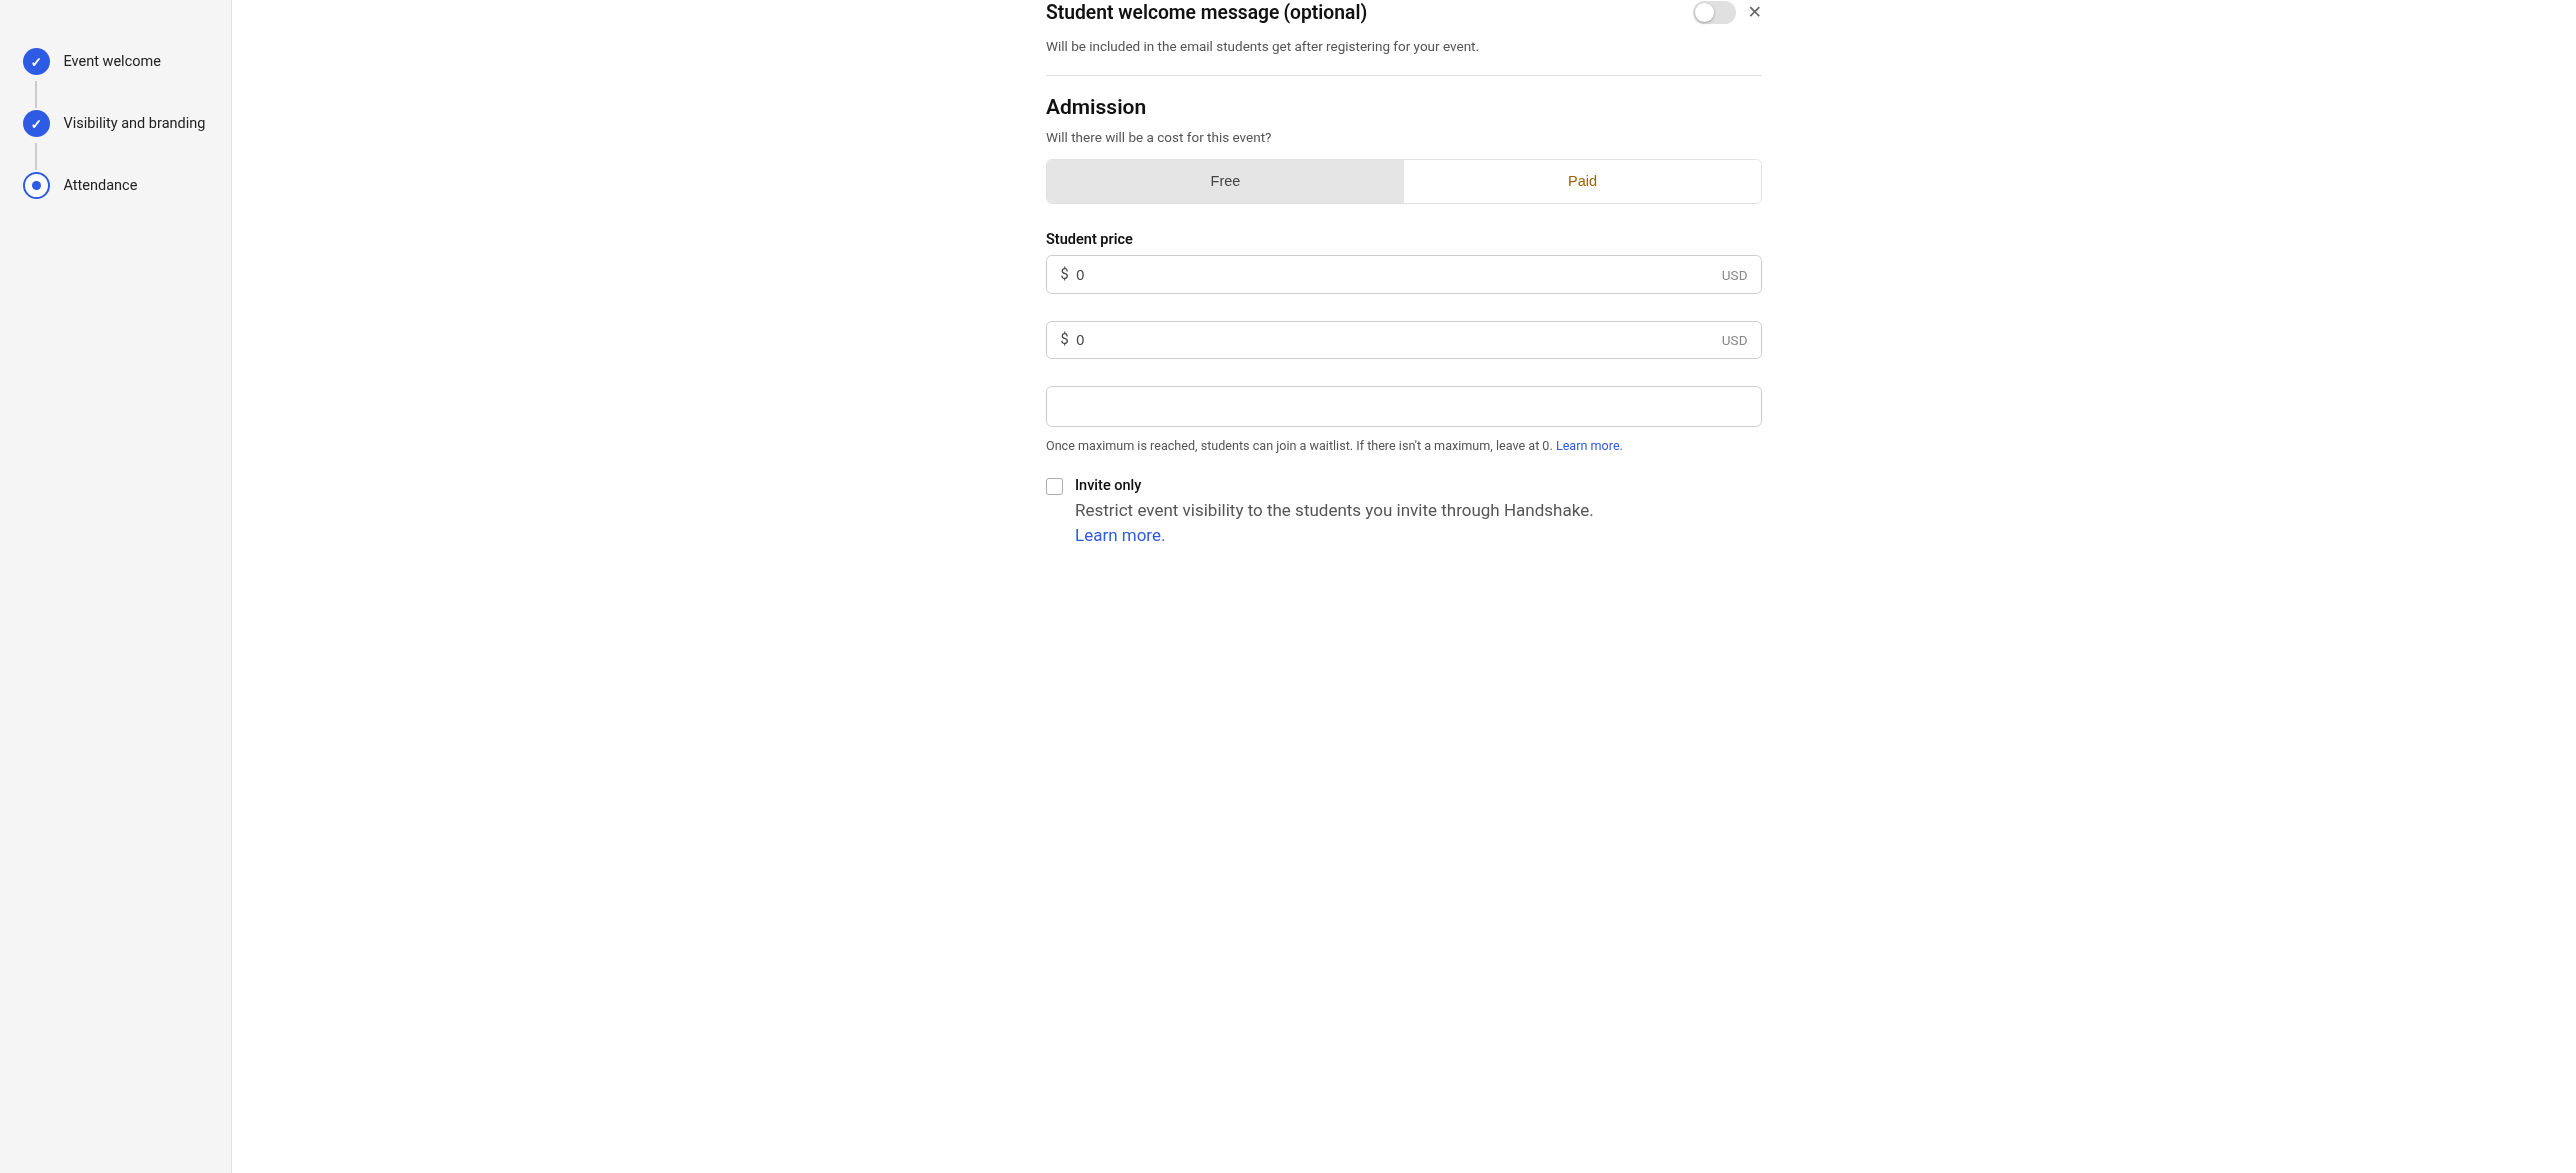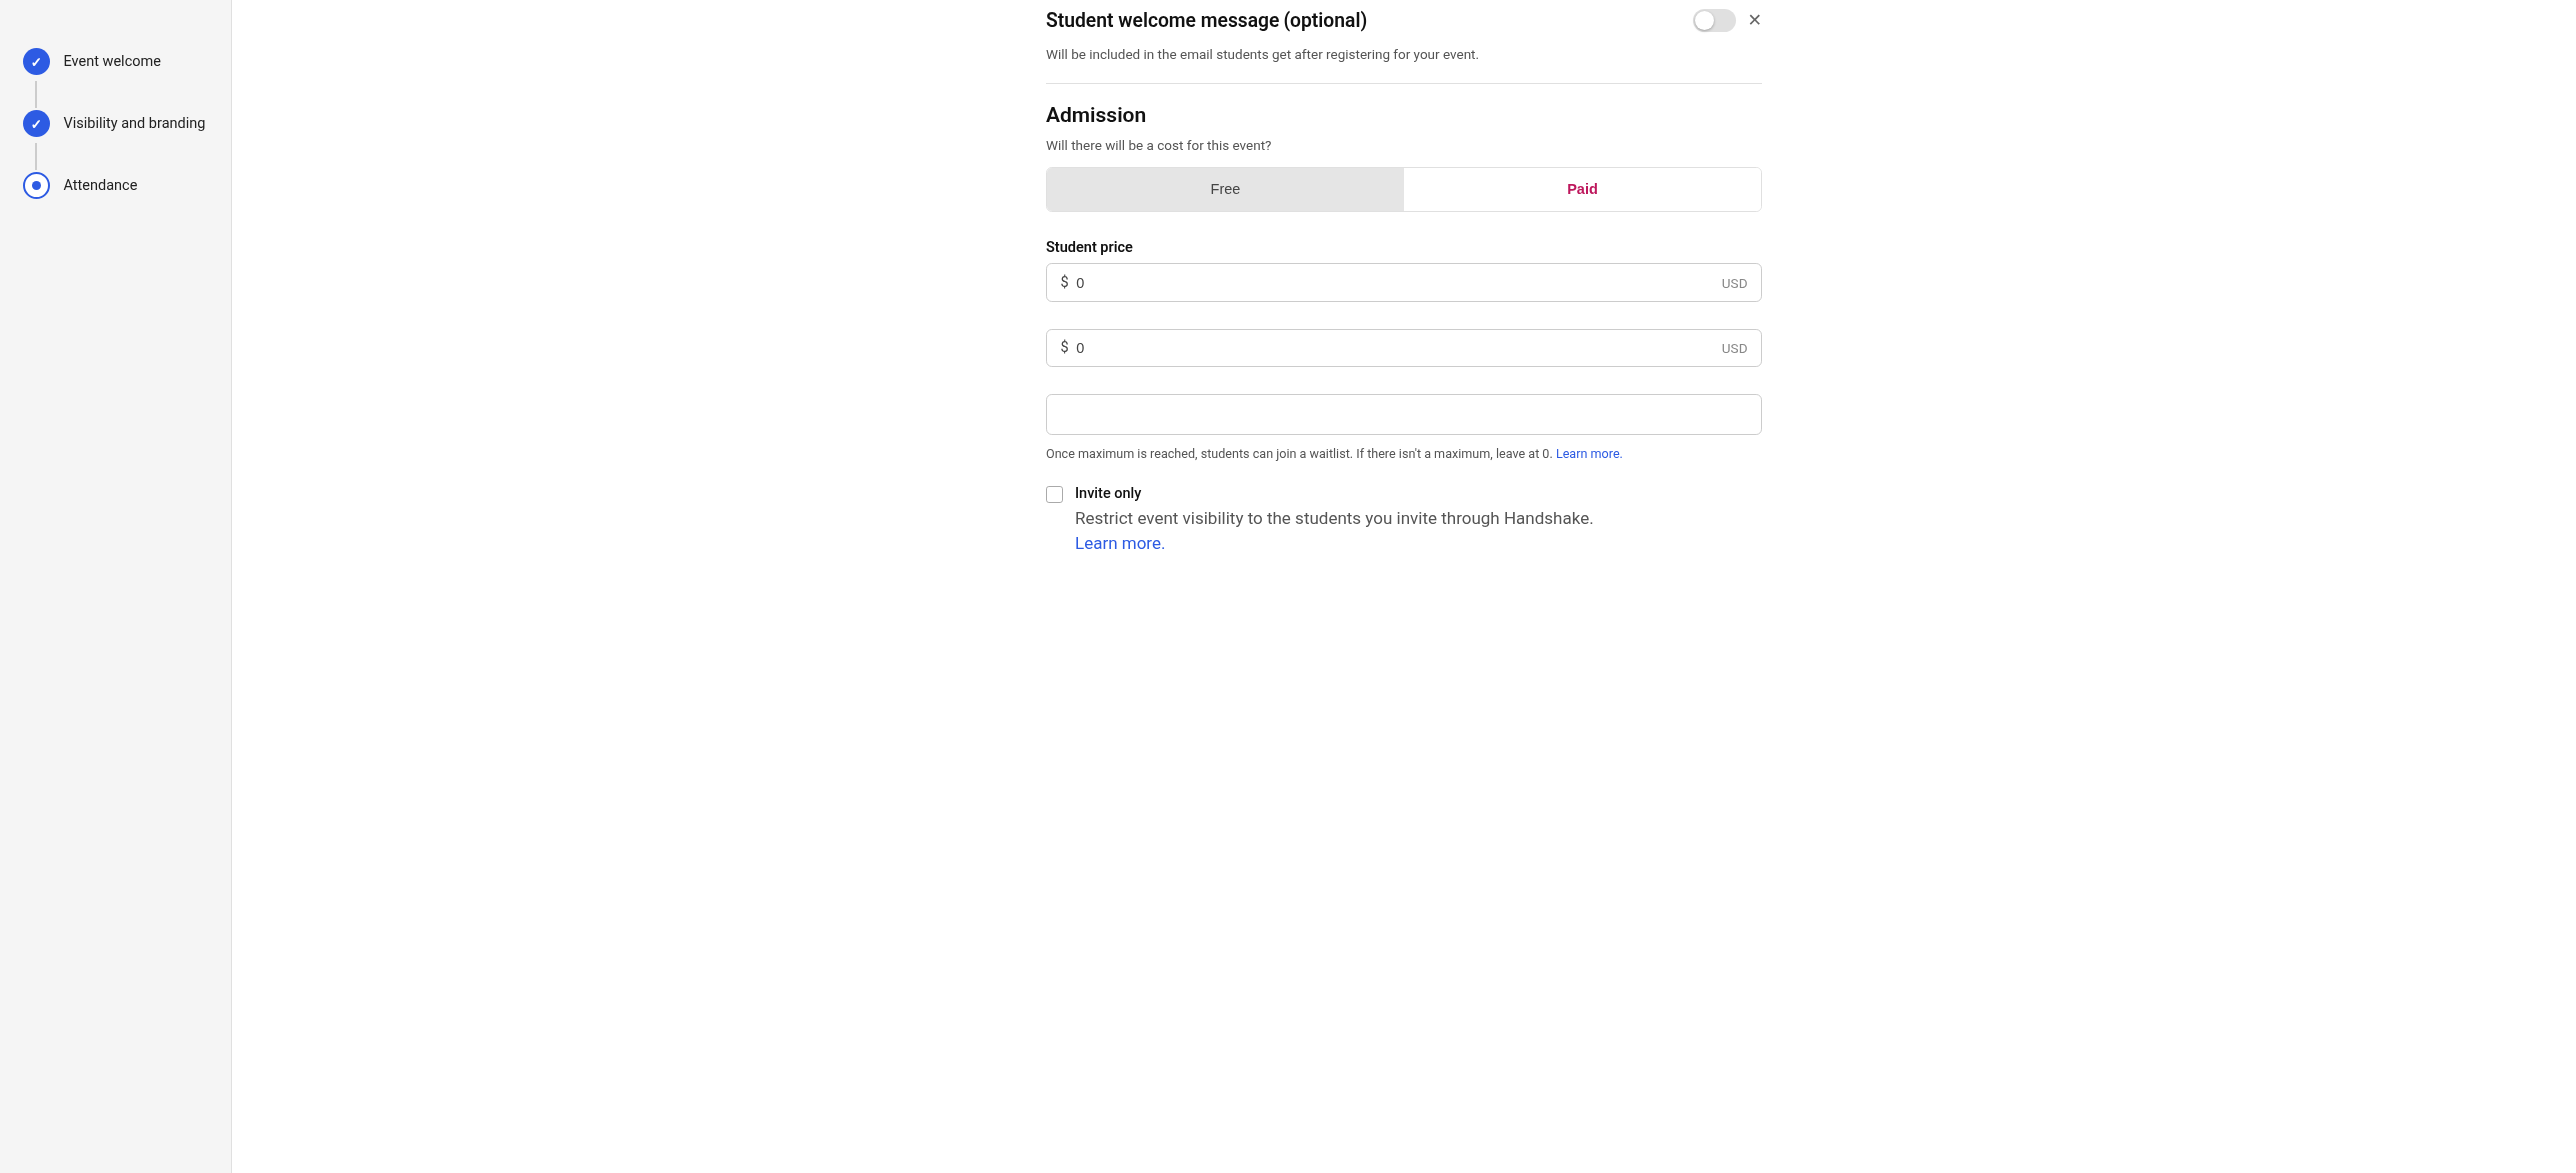--- a/index.html
+++ b/index.html
@@ -69,21 +69,21 @@
       max-width: 870px;
       margin: 0 auto;
       overflow-y: auto;
     }
 
     
     .section-header {
       display: flex;
       align-items: center;
       justify-content: space-between;
-      padding-top: 9px;
+      padding-top: 1px;
       padding-bottom: 11.6px;
     }
     .section-title {
       font-size: 19.3px;
       font-weight: 600;
       color: #111;
     }
     .toggle-switch {
       position: relative;
       width: 43px;
@@ -152,22 +152,22 @@
       text-align: center;
       font-size: 14.5px;
       font-weight: 500;
       cursor: pointer;
       background: #e5e5e5;
       color: #444;
       border: none;
     }
     .tab-option.active {
       background: #fff;
-      color: #be185d;
-      font-weight: 700;
+      color: #a16207;
+      font-weight: 400;
     }
 
     
     .field-label {
       font-size: 14.5px;
       font-weight: 600;
       color: #111;
       margin-bottom: 7.7px;
     }
     .price-input-wrapper {

